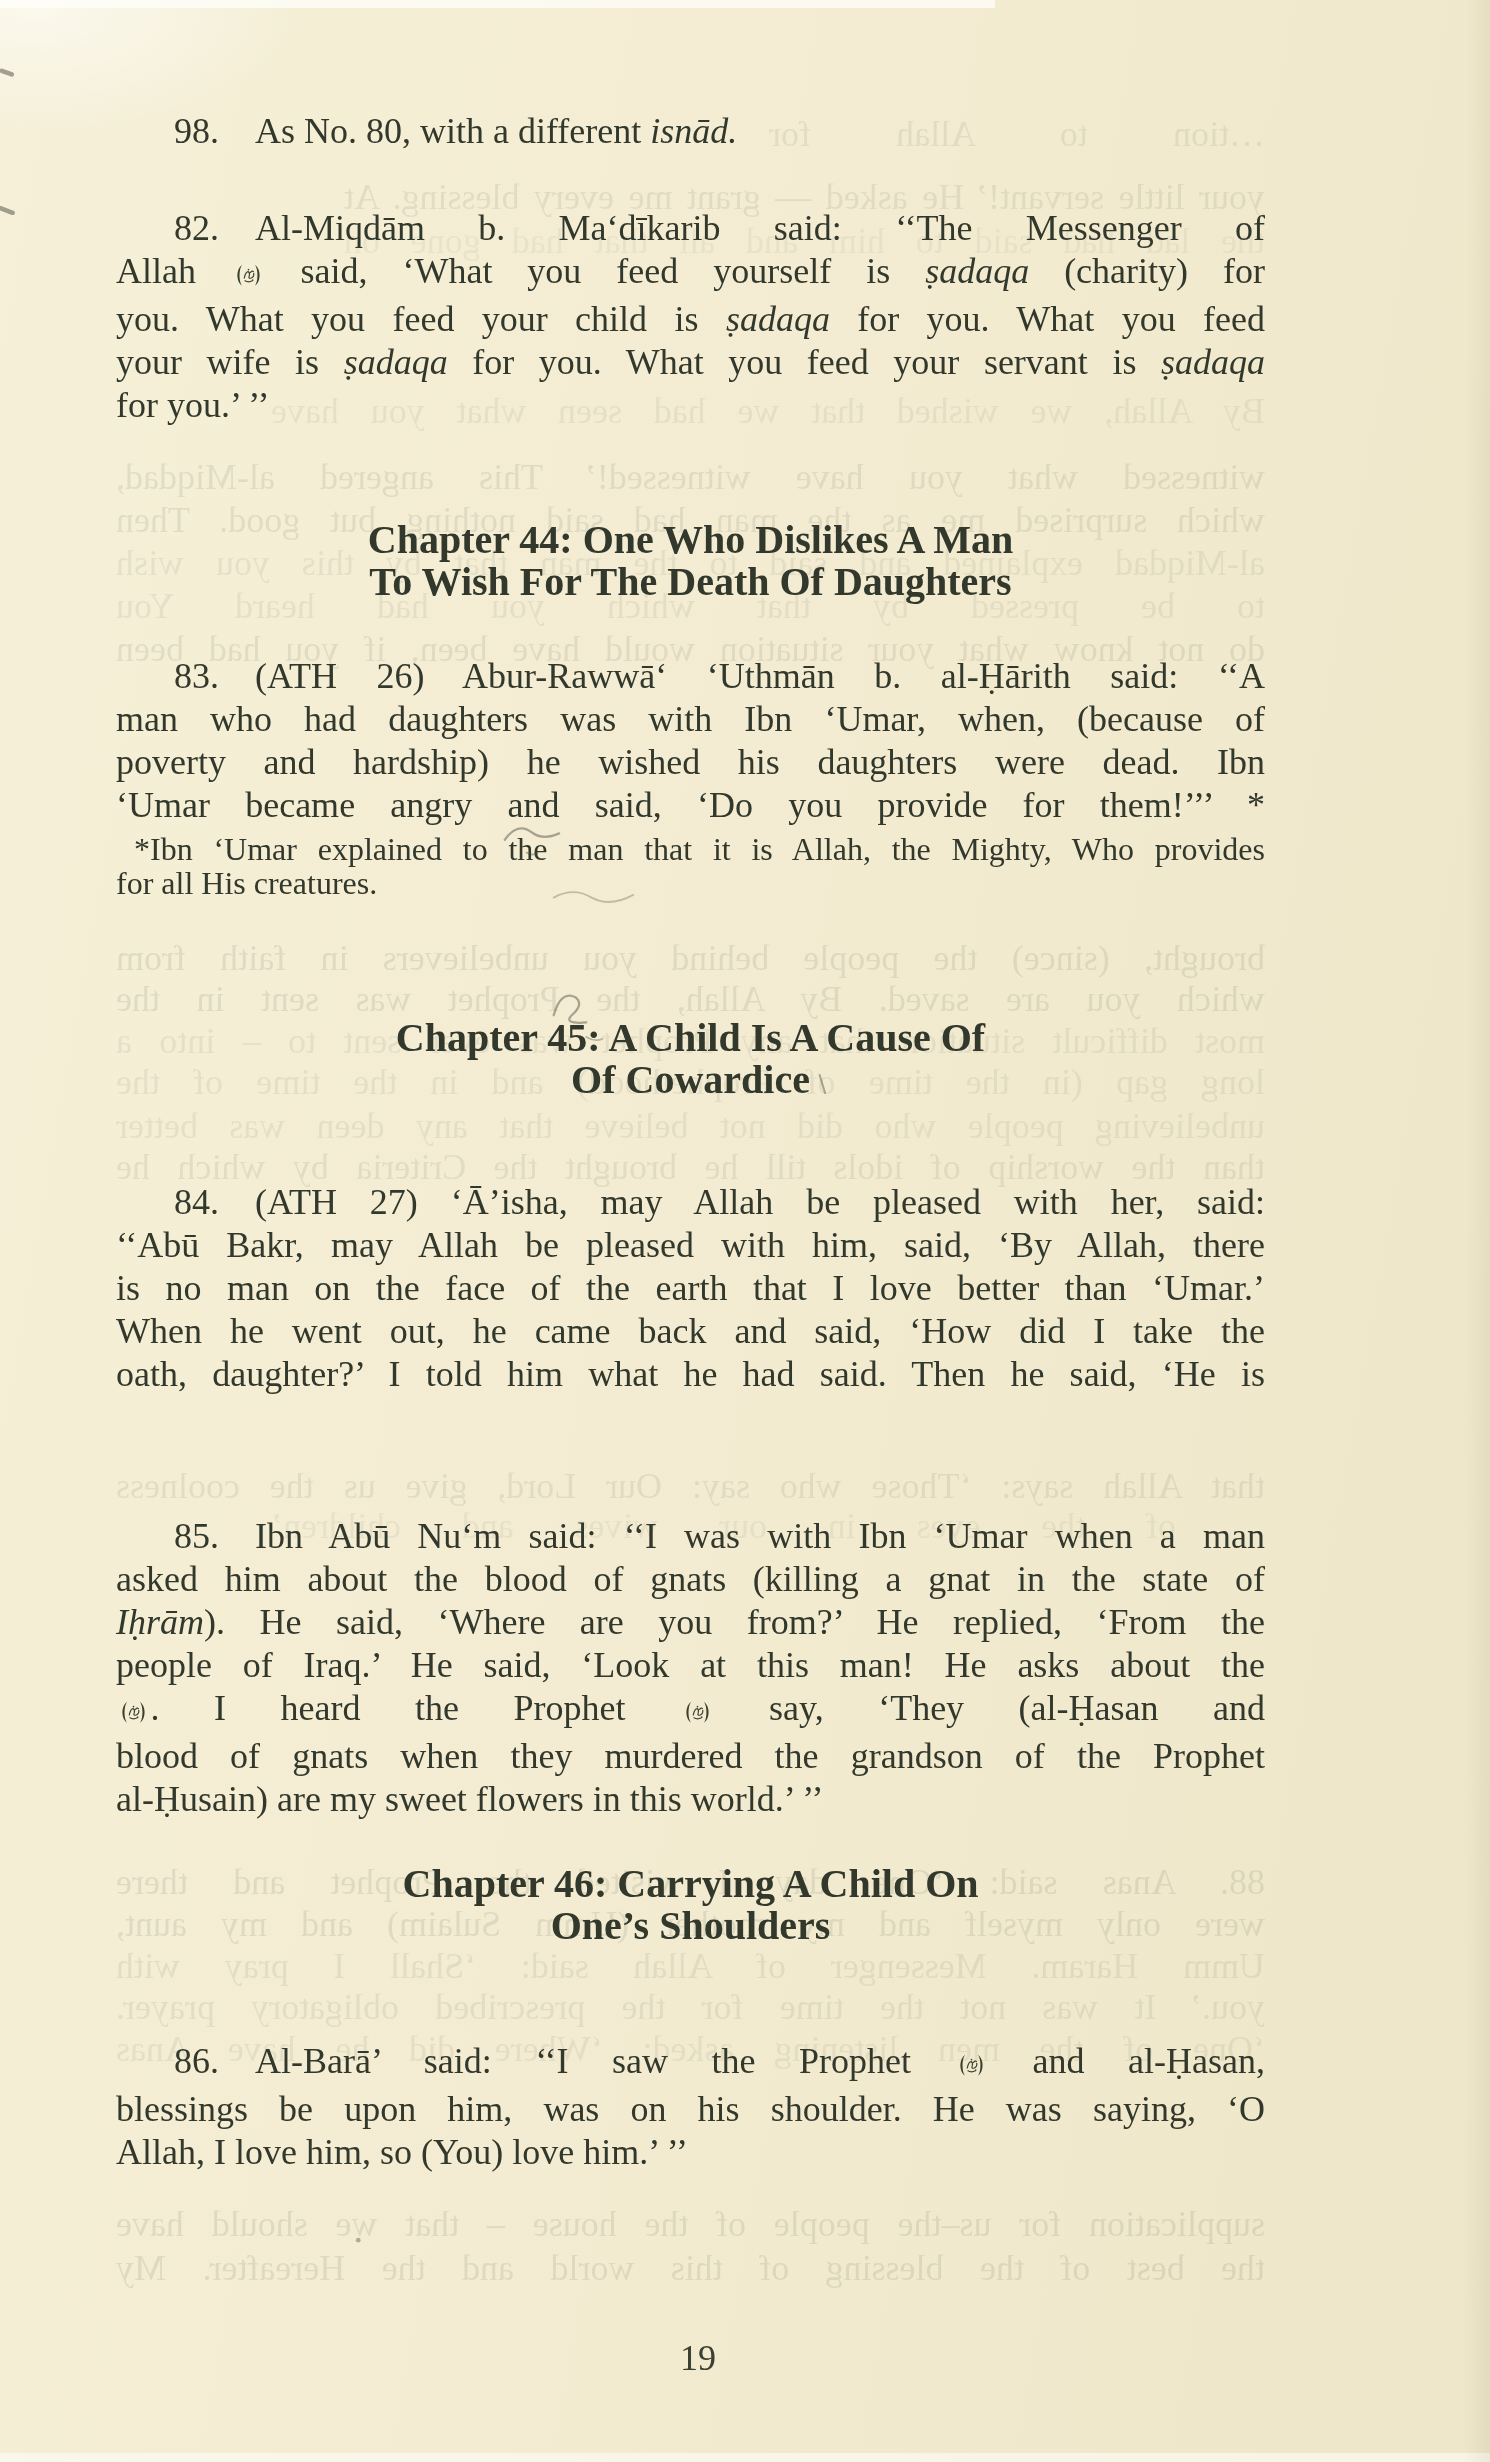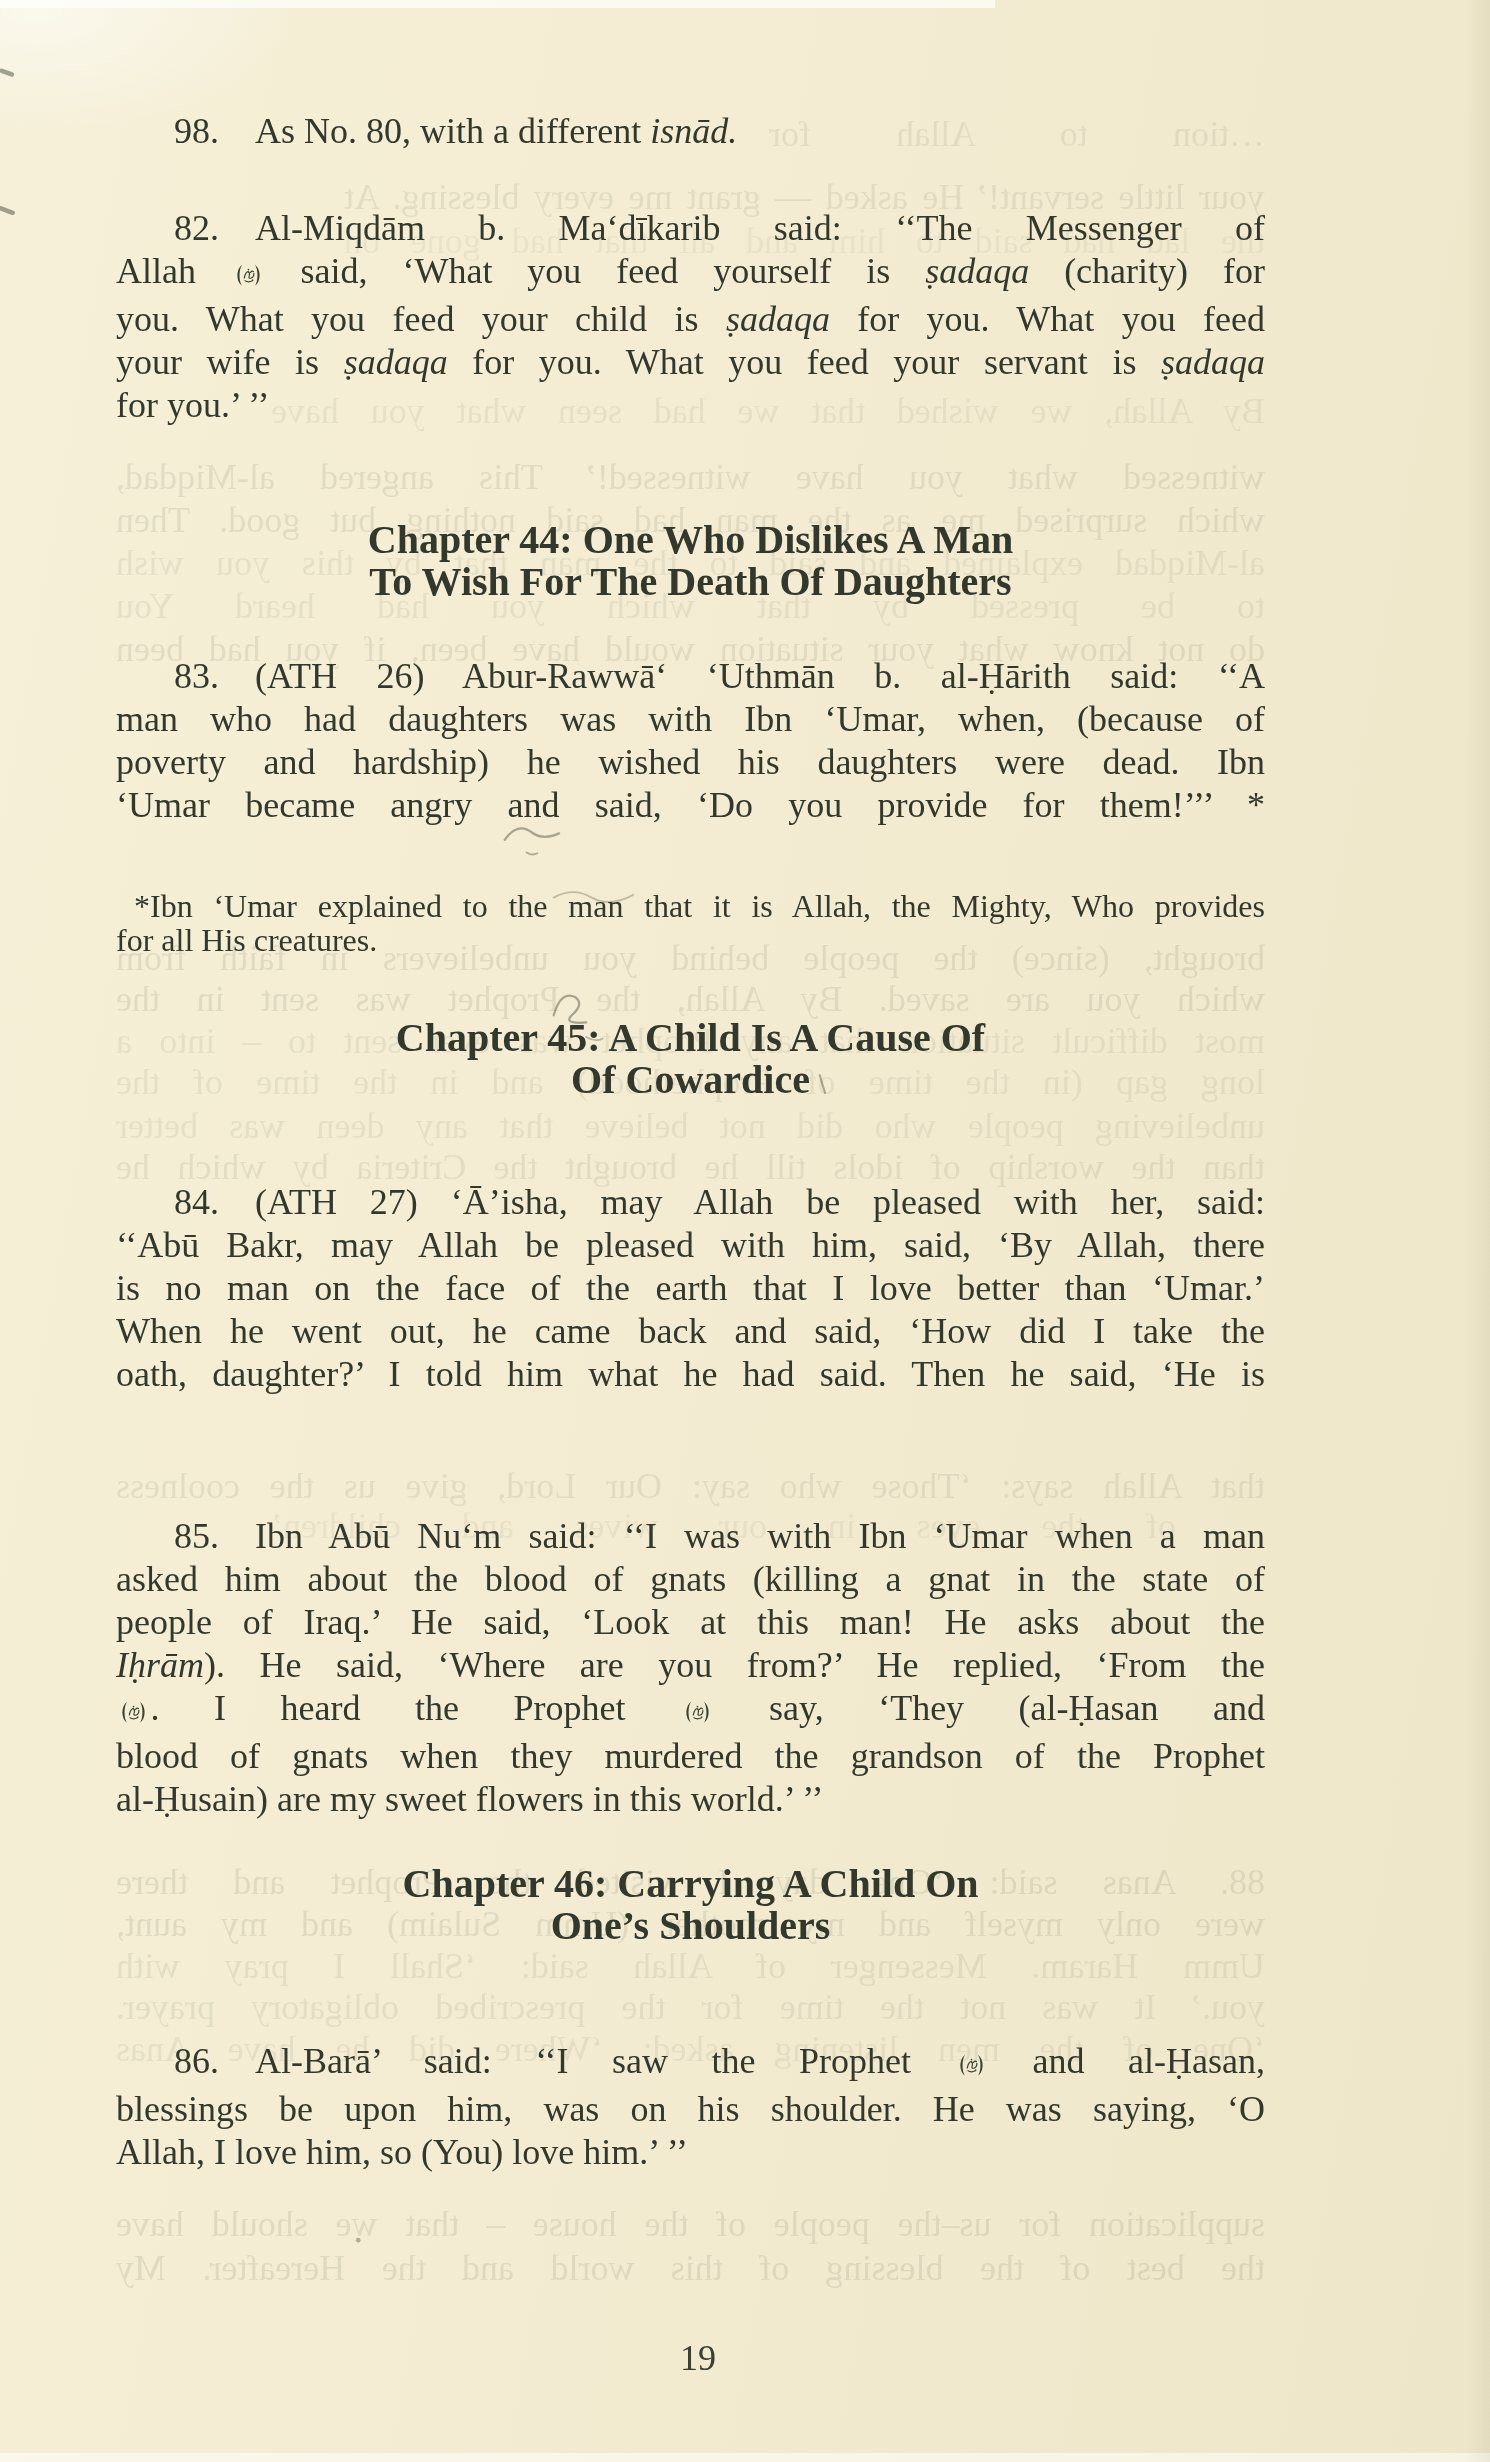--- a/index.html
+++ b/index.html
@@ -20,21 +20,21 @@
   .footnote .line{font-size:32px;line-height:34px;}
   .footnote .line.indent{padding-left:18px;}
   em{}
   .seal{display:inline-block;vertical-align:-4.5px;margin:0 1.8px;}
 
   
   #blk-p81{top:110px}
   #blk-p82{top:207px}
   #blk-ch44{top:519px}
   #blk-p83{top:655px}
-  #blk-fn83{top:889px}
+  #blk-fn83{top:832px}
   #blk-ch45{top:1017px}
   #blk-p84{top:1181px}
   #blk-p85{top:1515px}
   #blk-ch46{top:1863px}
   #blk-p86{top:2040px}
 
   #page-number{
     position:absolute;top:2337px;left:0;width:1490px;text-align:center;
     font-size:36px;line-height:42px;color:#3a4034;transform:translateX(-47px);
   }
@@ -156,22 +156,22 @@
       <section id="blk-p84" class="block para">
         <div class="line indent"><span>84. (ATH 27) ‘Ā’isha, may Allah be pleased with her, said:</span></div>
         <div class="line"><span>‘‘Abū Bakr, may Allah be pleased with him, said, ‘By Allah, there</span></div>
         <div class="line"><span>is no man on the face of the earth that I love better than ‘Umar.’</span></div>
         <div class="line"><span>When he went out, he came back and said, ‘How did I take the</span></div>
         <div class="line"><span>oath, daughter?’ I told him what he had said. Then he said, ‘He is</span></div>
       </section>
       <section id="blk-p85" class="block para">
         <div class="line indent"><span>85. Ibn Abū Nu‘m said: ‘‘I was with Ibn ‘Umar when a man</span></div>
         <div class="line"><span>asked him about the blood of gnats (killing a gnat in the state of</span></div>
+        <div class="line"><em>Iḥrām</em><span>). He said, ‘Where are you from?’ He replied, ‘From the</span></div>
         <div class="line"><span>people of Iraq.’ He said, ‘Look at this man! He asks about the</span></div>
-        <div class="line"><em>Iḥrām</em><span>). He said, ‘Where are you from?’ He replied, ‘From the</span></div>
         <div class="line"><span class="seal"><svg viewBox="0 0 44 34" width="31" height="24.4" aria-hidden="true">
               <path d="M13 2 C4 8 4 26 13 32 C8 26 8 8 13 2 Z" fill="#39402f"></path>
               <path d="M31 2 C40 8 40 26 31 32 C36 26 36 8 31 2 Z" fill="#39402f"></path>
               <g fill="none" stroke="#39402f" stroke-width="1.7" stroke-linecap="round">
                 <path d="M16 21 q2 -9 5.5 -9 q3 1 1.5 6 q-1.5 4.5 3 3 q4 -1.5 3.5 -6.5"></path>
                 <path d="M17 25 q5 3 10.5 0"></path>
                 <path d="M25 13 q2 -3 4 -1"></path>
               </g>
               <circle cx="22" cy="9" r="1.2" fill="#39402f"></circle>
               <circle cx="28" cy="24" r="1.1" fill="#39402f"></circle>

